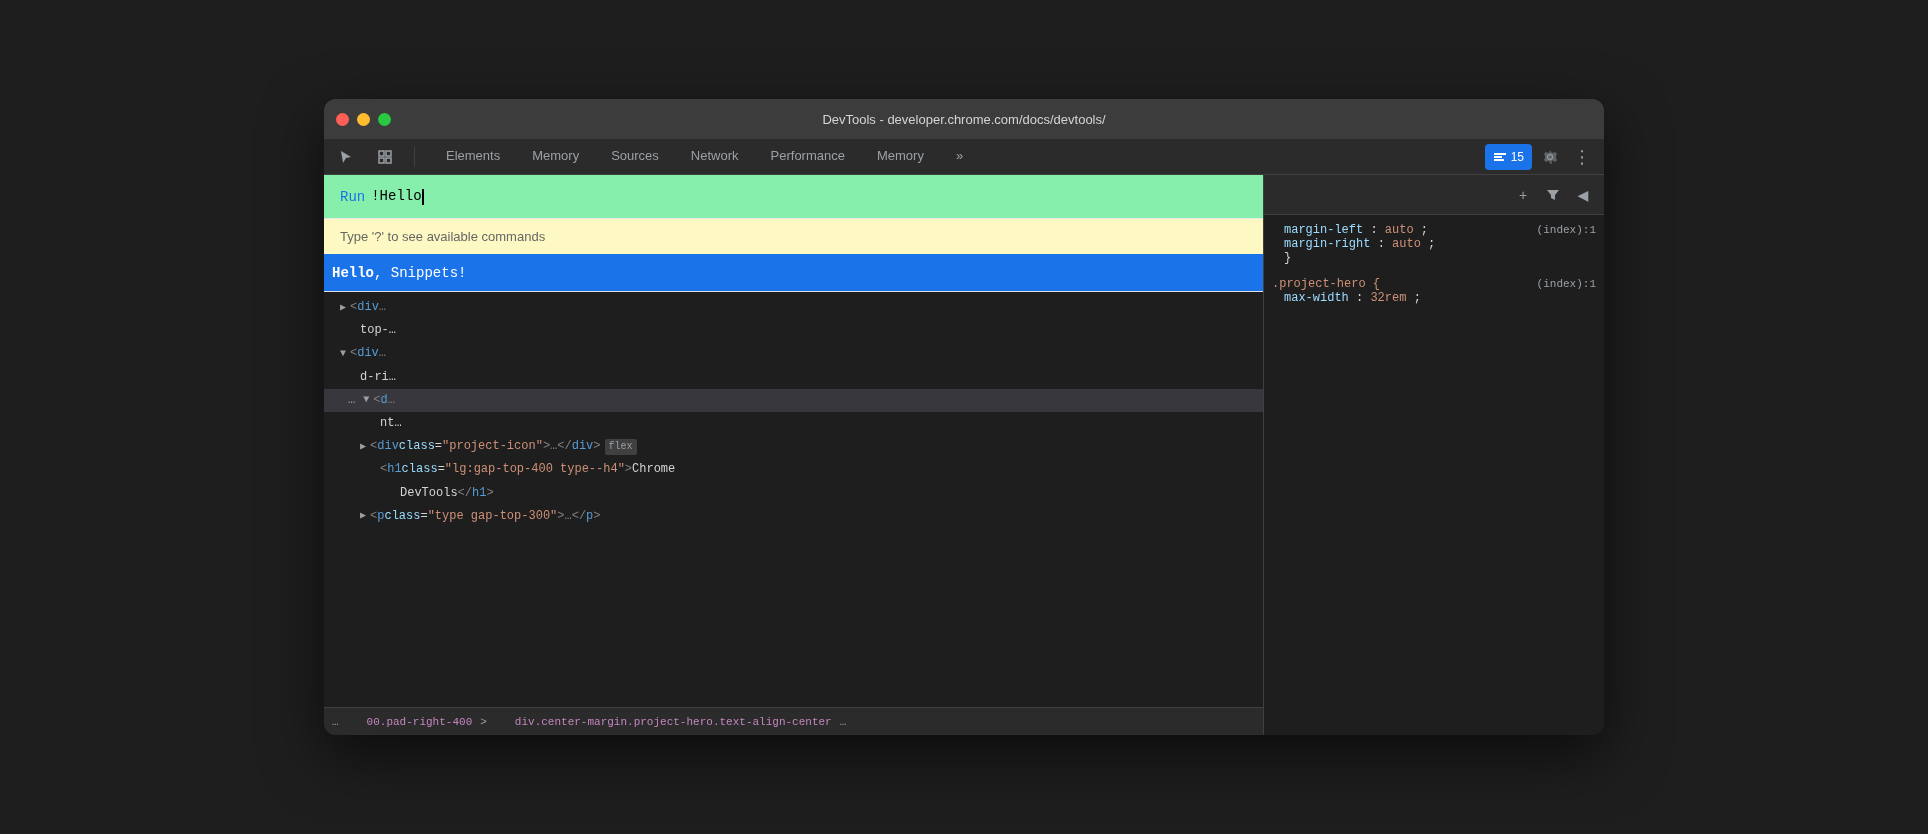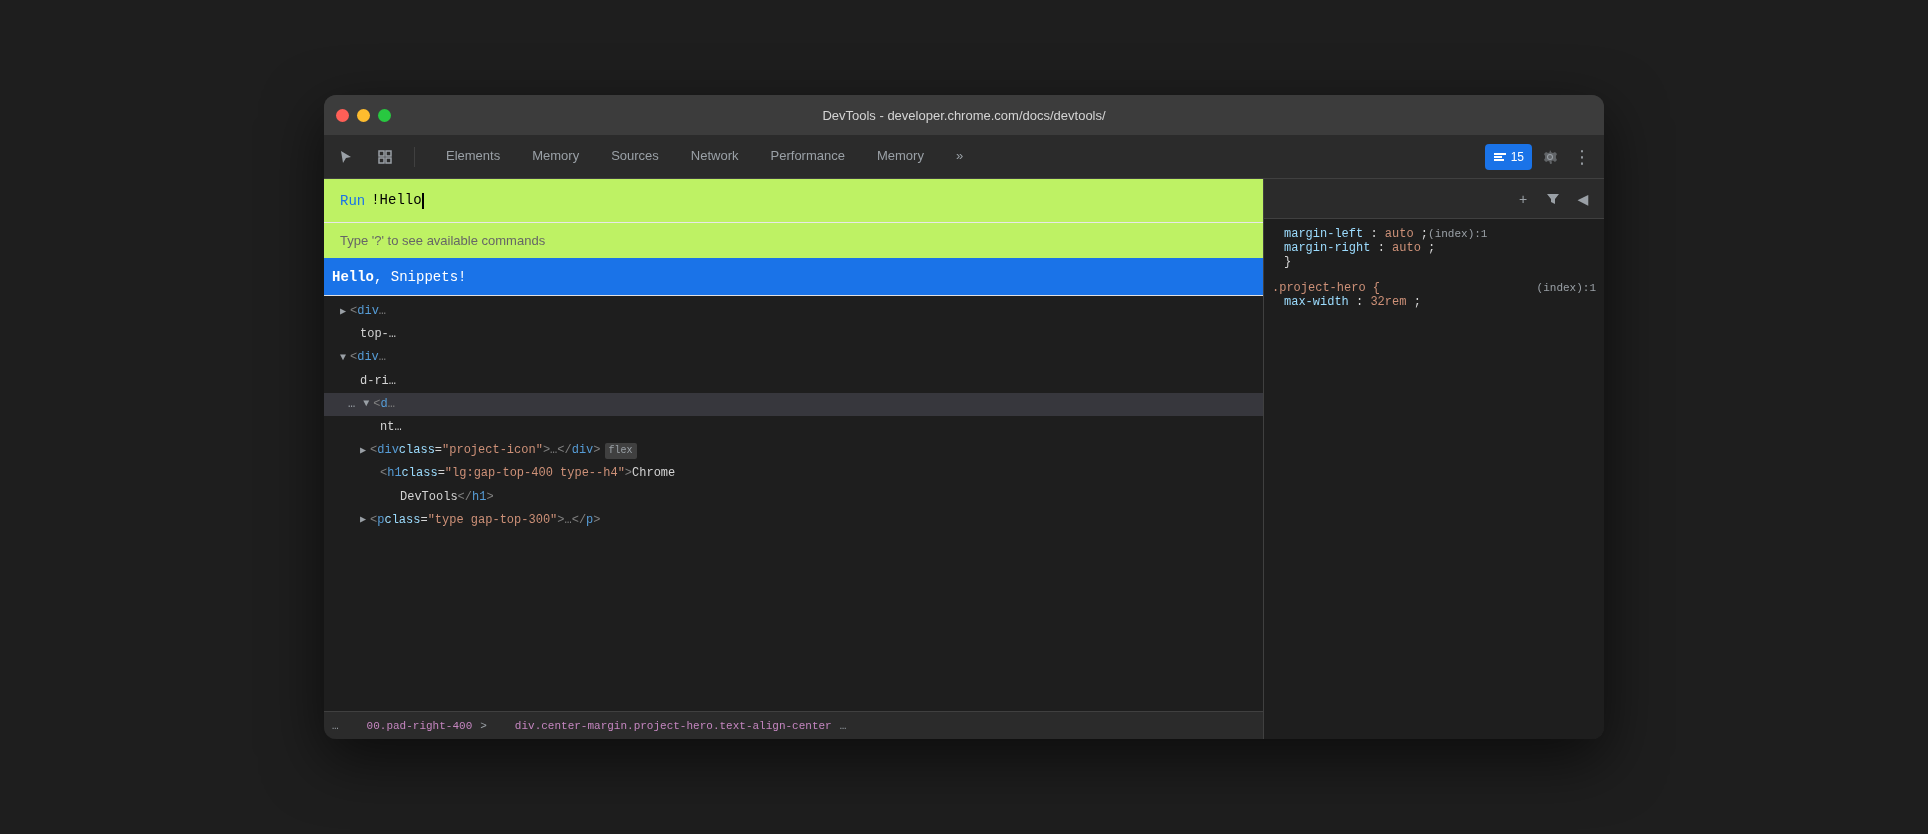--- a/index.html
+++ b/index.html
@@ -54,21 +54,21 @@
       transform: translateX(-50%);
       color: #d4d4d4;
       font-size: 13px;
       font-weight: 500;
       white-space: nowrap;
     }
 
     
     .toolbar {
       background: #2b2b2b;
-      height: 44px;
+      height: 36px;
       display: flex;
       align-items: center;
       border-bottom: 1px solid #404040;
       padding: 0 8px;
       gap: 11px;
     }
 
     .toolbar-icon-btn {
       width: 28px;
       height: 28px;
@@ -151,21 +151,21 @@
     .autocomplete-area {
       position: relative;
       background: #f8f8f8;
       border-bottom: 1px solid #e0e0e0;
     }
 
     .run-bar {
       display: flex;
       align-items: center;
       padding: 8px 16px;
-      background: #bef264;
+      background: #86efac;
       border-bottom: 1px solid #e8e8e8;
       min-height: 44px;
     }
 
     .run-label {
       color: #1a73e8;
       font-size: 14px;
       font-weight: 500;
       margin-right: 6px;
       font-family: 'Courier New', monospace;
@@ -189,21 +189,21 @@
 
     @keyframes blink {
       0%, 50% { opacity: 1; }
       51%, 100% { opacity: 0; }
     }
 
     .hint-row {
       padding: 10px 16px;
       color: #666;
       font-size: 13px;
-      background: #bef264;
+      background: #fef9c3;
     }
 
     .autocomplete-item {
       padding: 10px 8px;
       font-size: 14px;
       cursor: pointer;
     }
 
     .autocomplete-item.selected {
       background: #1a73e8;
@@ -562,21 +562,21 @@
             <path d="M1 2h12l-4 5v5l-4-2V7z"></path>
           </svg>
         </button>
         <button class="right-toolbar-btn">◀</button>
       </div>
 
       <div class="styles-content">
 
         <div class="style-rule">
           <div class="style-block">
-            <div style="display:flex; justify-content:flex-start; align-items:center;">
+            <div style="display:flex; justify-content:space-between; align-items:center;">
               <div>
                 <span class="style-prop">margin-left</span>
                 <span class="style-colon">: </span>
                 <span class="style-val">auto</span>
                 <span class="style-colon">;</span>
               </div>
               <a class="link-source">(index):1</a>
             </div>
             <div>
               <span class="style-prop">margin-right</span>

